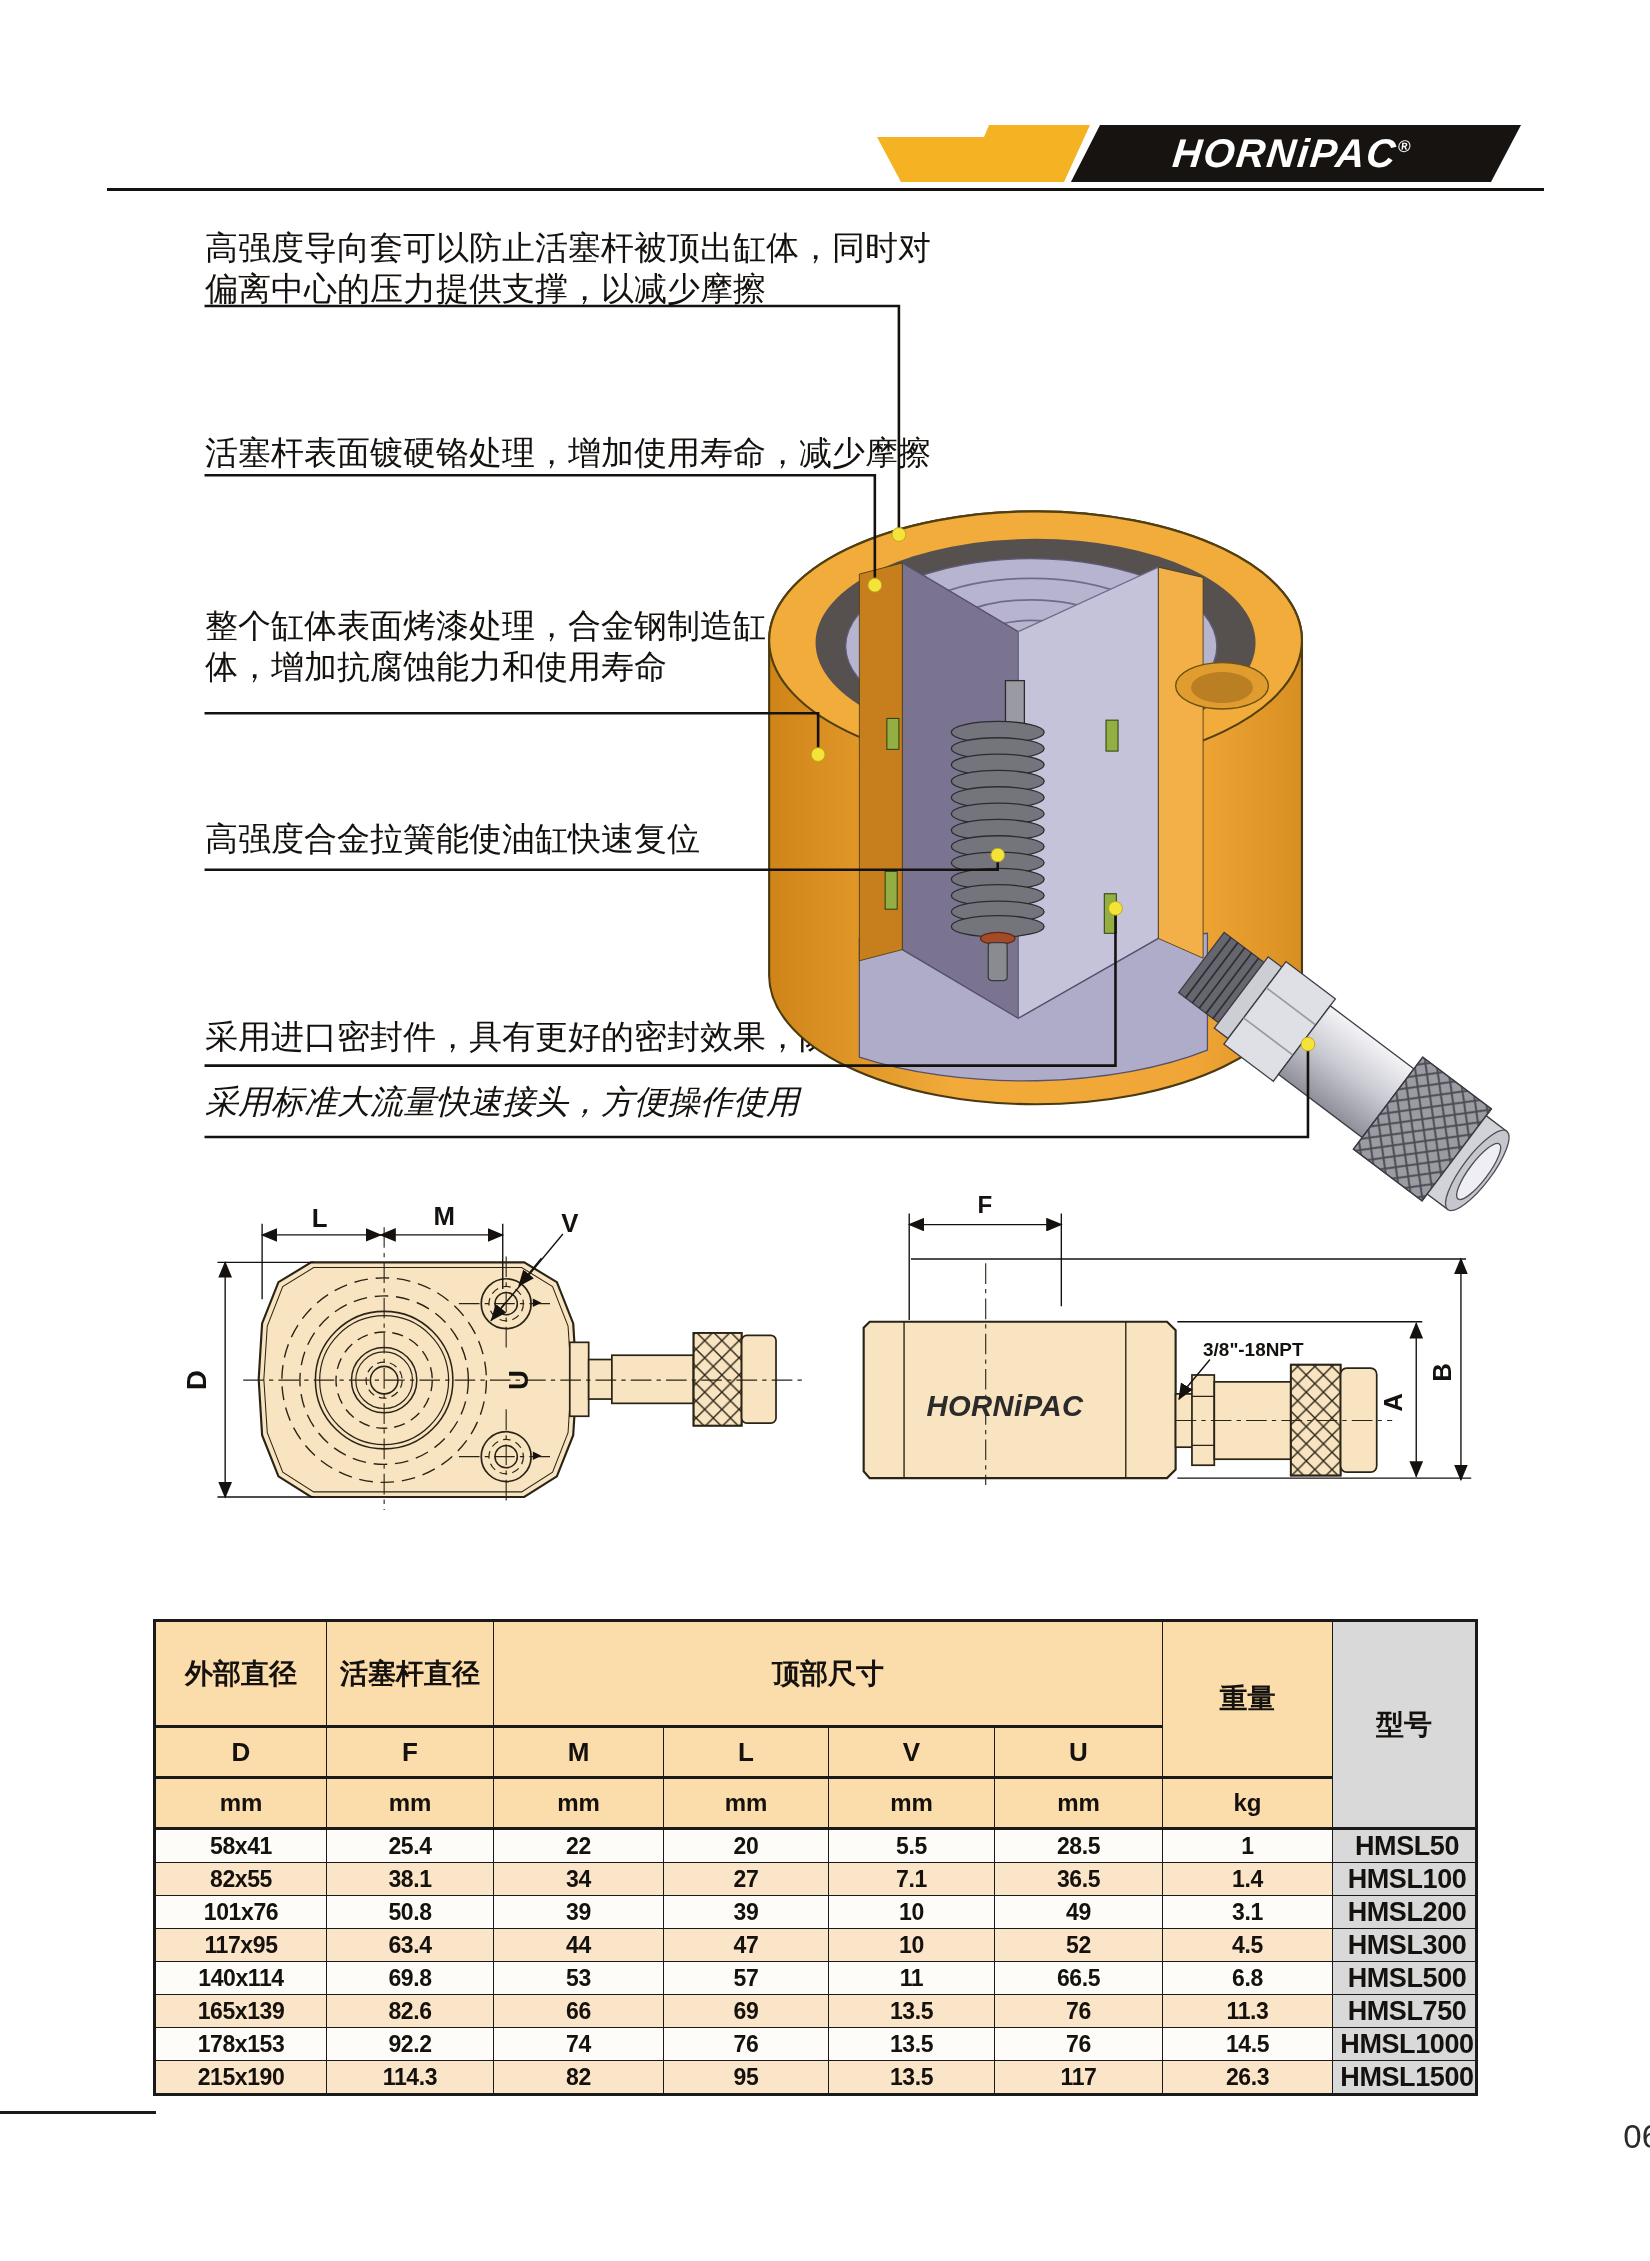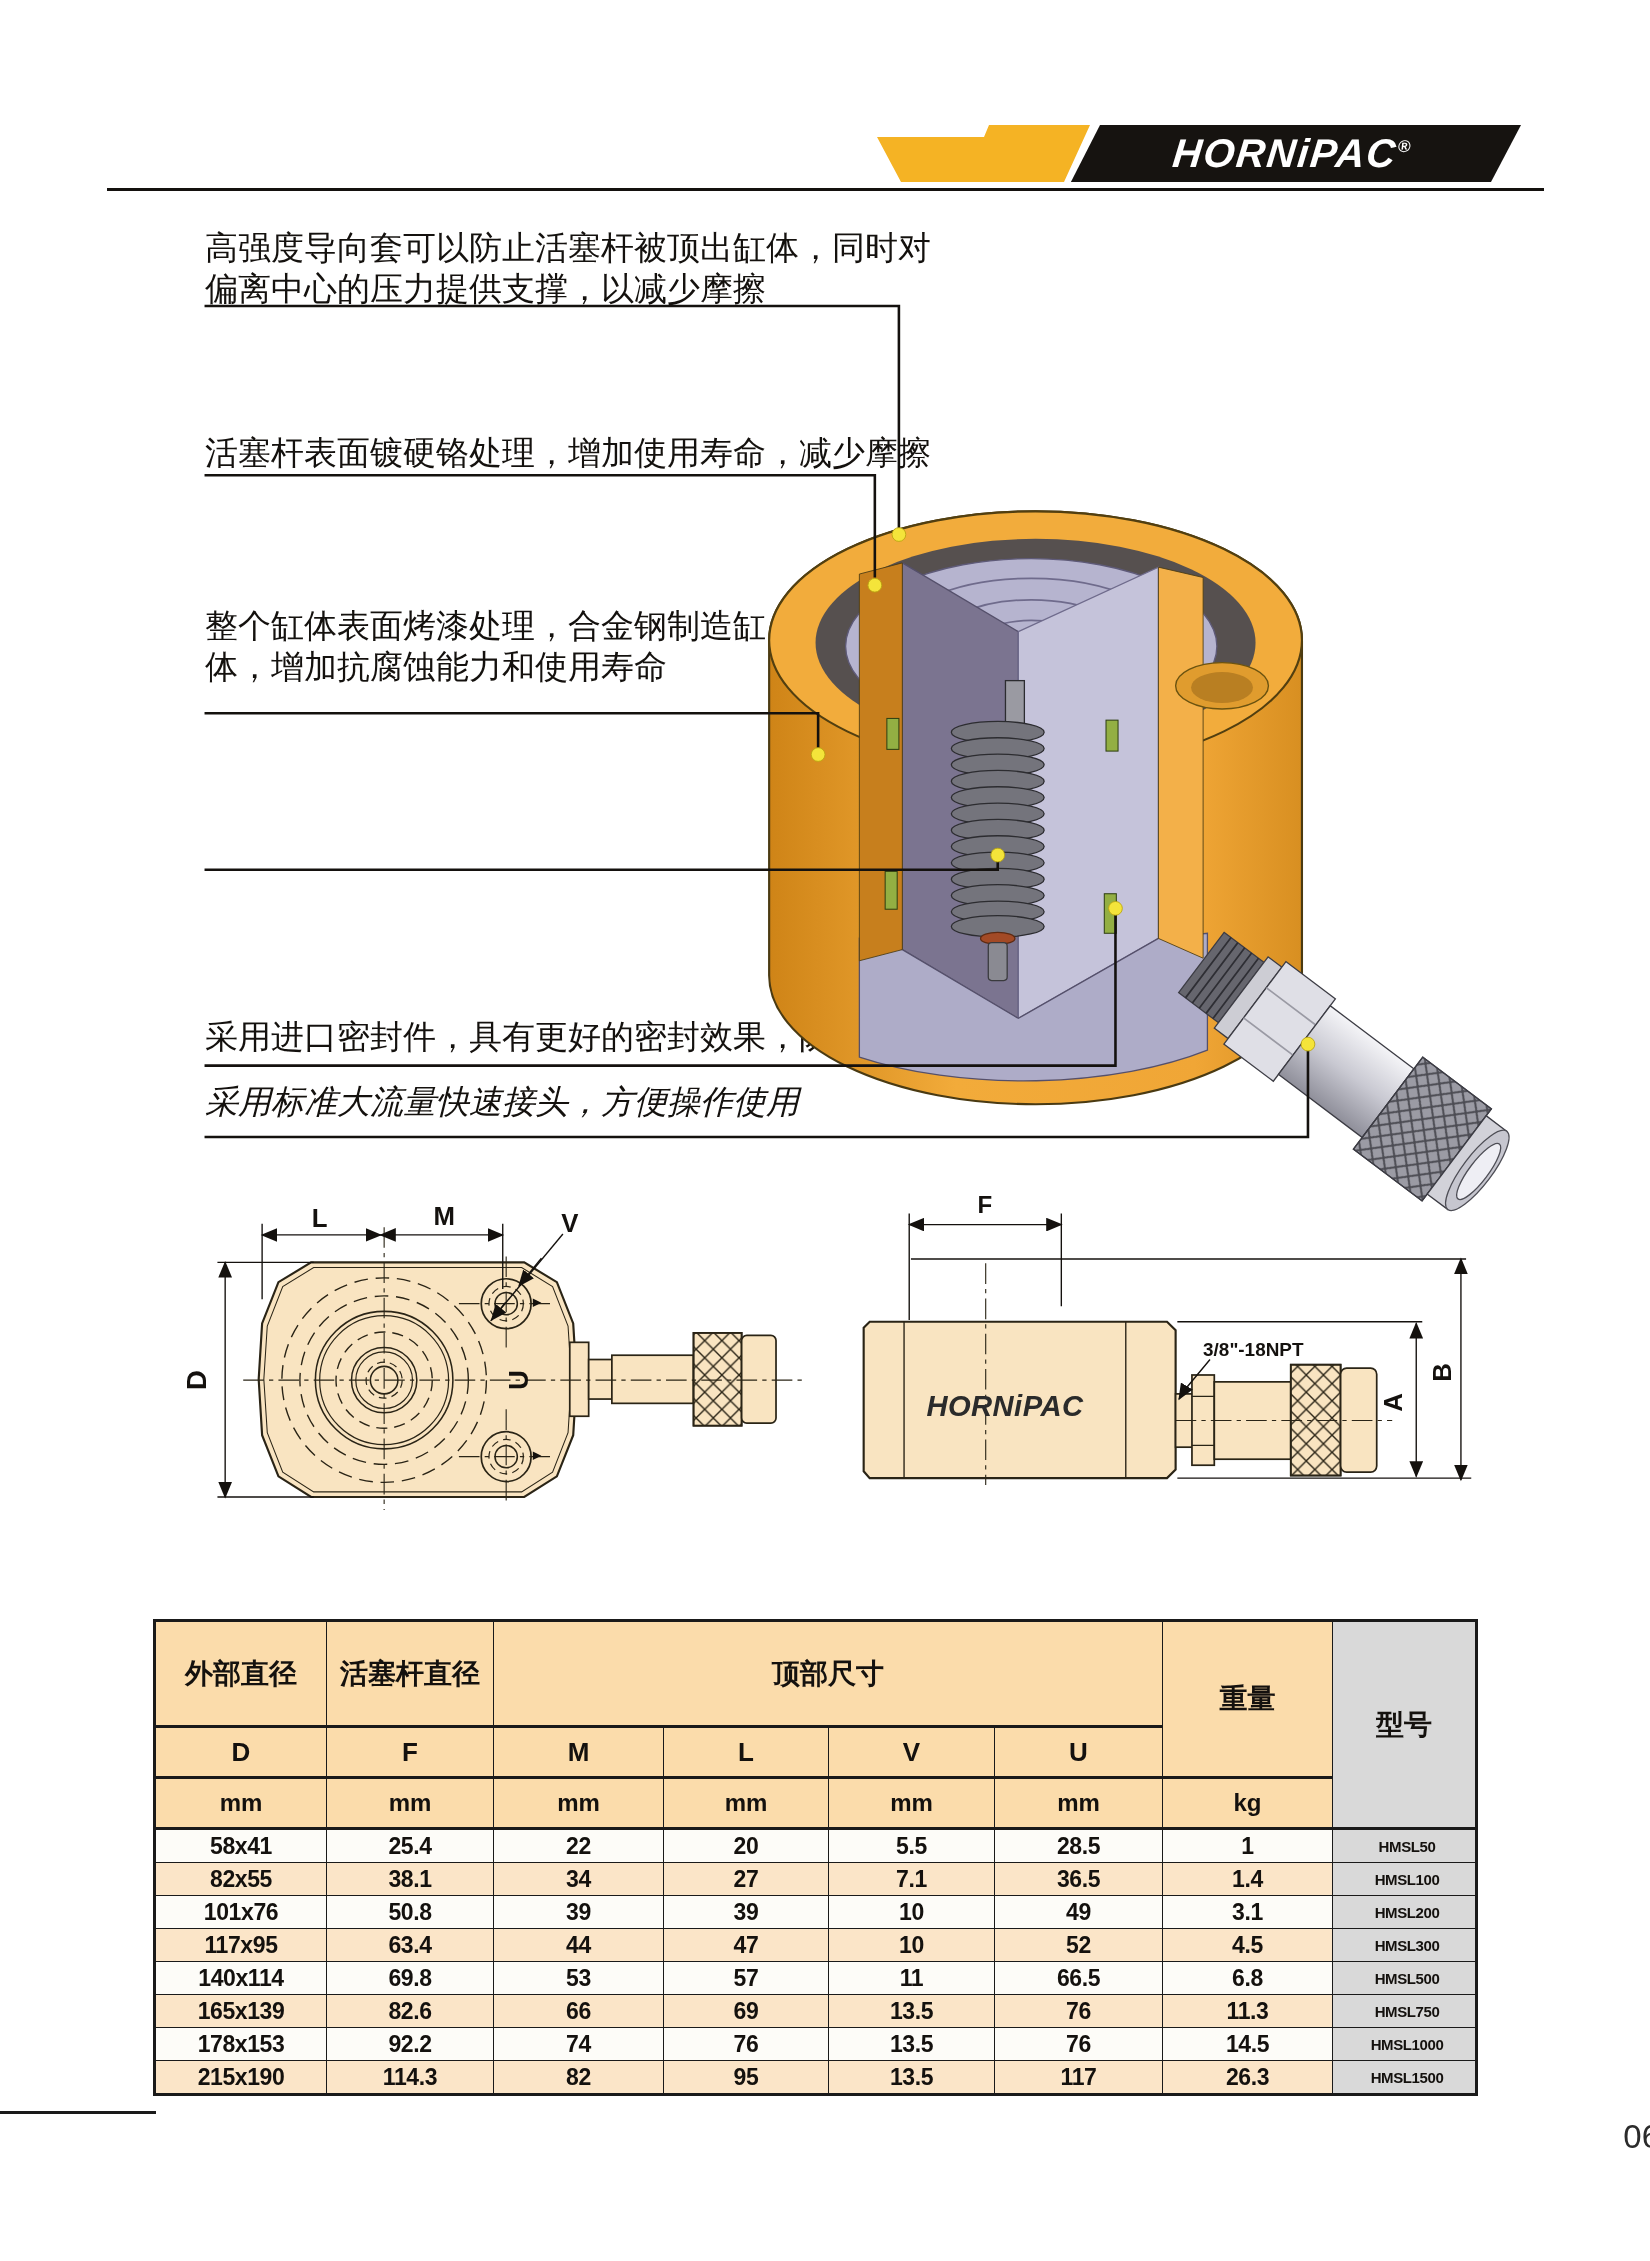--- a/index.html
+++ b/index.html
@@ -23,21 +23,21 @@
     border:3.4px solid #1a1a1a;font-family:"Liberation Sans",sans-serif;}
   #spec-table td{border:1.7px solid #1a1a1a;text-align:center;vertical-align:middle;padding:0;
     color:#14110e;overflow:hidden;}
   #spec-table td.tan{background:#fbdcab;}
   #spec-table td.gray{background:#d9d9d9;font-family:Liberation Mono, monospace;}
   #spec-table tr.r1 td{height:103px;font-size:28px;font-weight:700;}
   #spec-table tr.r1 td, #spec-table tr.r2 td{border-bottom-width:3.4px;}
   #spec-table tr.r2 td{height:48px;font-size:26px;font-weight:700;}
   #spec-table tr.r3 td{height:48px;font-size:24px;font-weight:700;border-bottom-width:3.4px;}
   #spec-table tr.data td{height:32px;font-size:23px;font-weight:600;letter-spacing:-0.4px;}
-  #spec-table tr.data td.model{font-size:15px;font-weight:700;padding-left:6px;}
+  #spec-table tr.data td.model{font-size:27px;font-weight:700;padding-left:6px;}
   #spec-table tr.data.even td{background:#fdfcf8;}
   #spec-table tr.data.odd td{background:#fbe5c8;}
   #spec-table tr.data td.model{background:#d9d9d9;}
   #table-left-ext{left:0;top:2111px;width:156px;height:3.4px;background:#1a1a1a;}
   #page-num{left:1540px;top:2118px;width:120px;text-align:right;font-size:33px;font-weight:500;color:#2b2b2b;}
   svg text{font-family:"Liberation Sans",sans-serif;}
 </style>
 </head>
 <body>
 
@@ -52,20 +52,23 @@
   <div class="abs ann" style="top:227px;">
     <div>高强度导向套可以防止活塞杆被顶出缸体，同时对</div>
       <div>偏离中心的压力提供支撑，以减少摩擦</div>
   </div>
   <div class="abs ann" style="top:432px;">
     <div>活塞杆表面镀硬铬处理，增加使用寿命，减少摩擦</div>
   </div>
   <div class="abs ann" style="top:605px;">
     <div>整个缸体表面烤漆处理，合金钢制造缸</div>
       <div>体，增加抗腐蚀能力和使用寿命</div>
+  </div>
+  <div class="abs ann" style="top:818px;">
+    <div>高强度合金拉簧能使油缸快速复位</div>
   </div>
   <div class="abs ann" style="top:1016px;">
     <div>采用进口密封件，具有更好的密封效果，防泄漏</div>
   </div>
   <div class="abs ann" style="top:1081px;font-style:italic;">
     <div>采用标准大流量快速接头，方便操作使用</div>
   </div>
 
   <svg class="abs" style="left:0;top:0;" width="1650" height="2261" viewBox="0 0 1920 2631">
     <defs>

